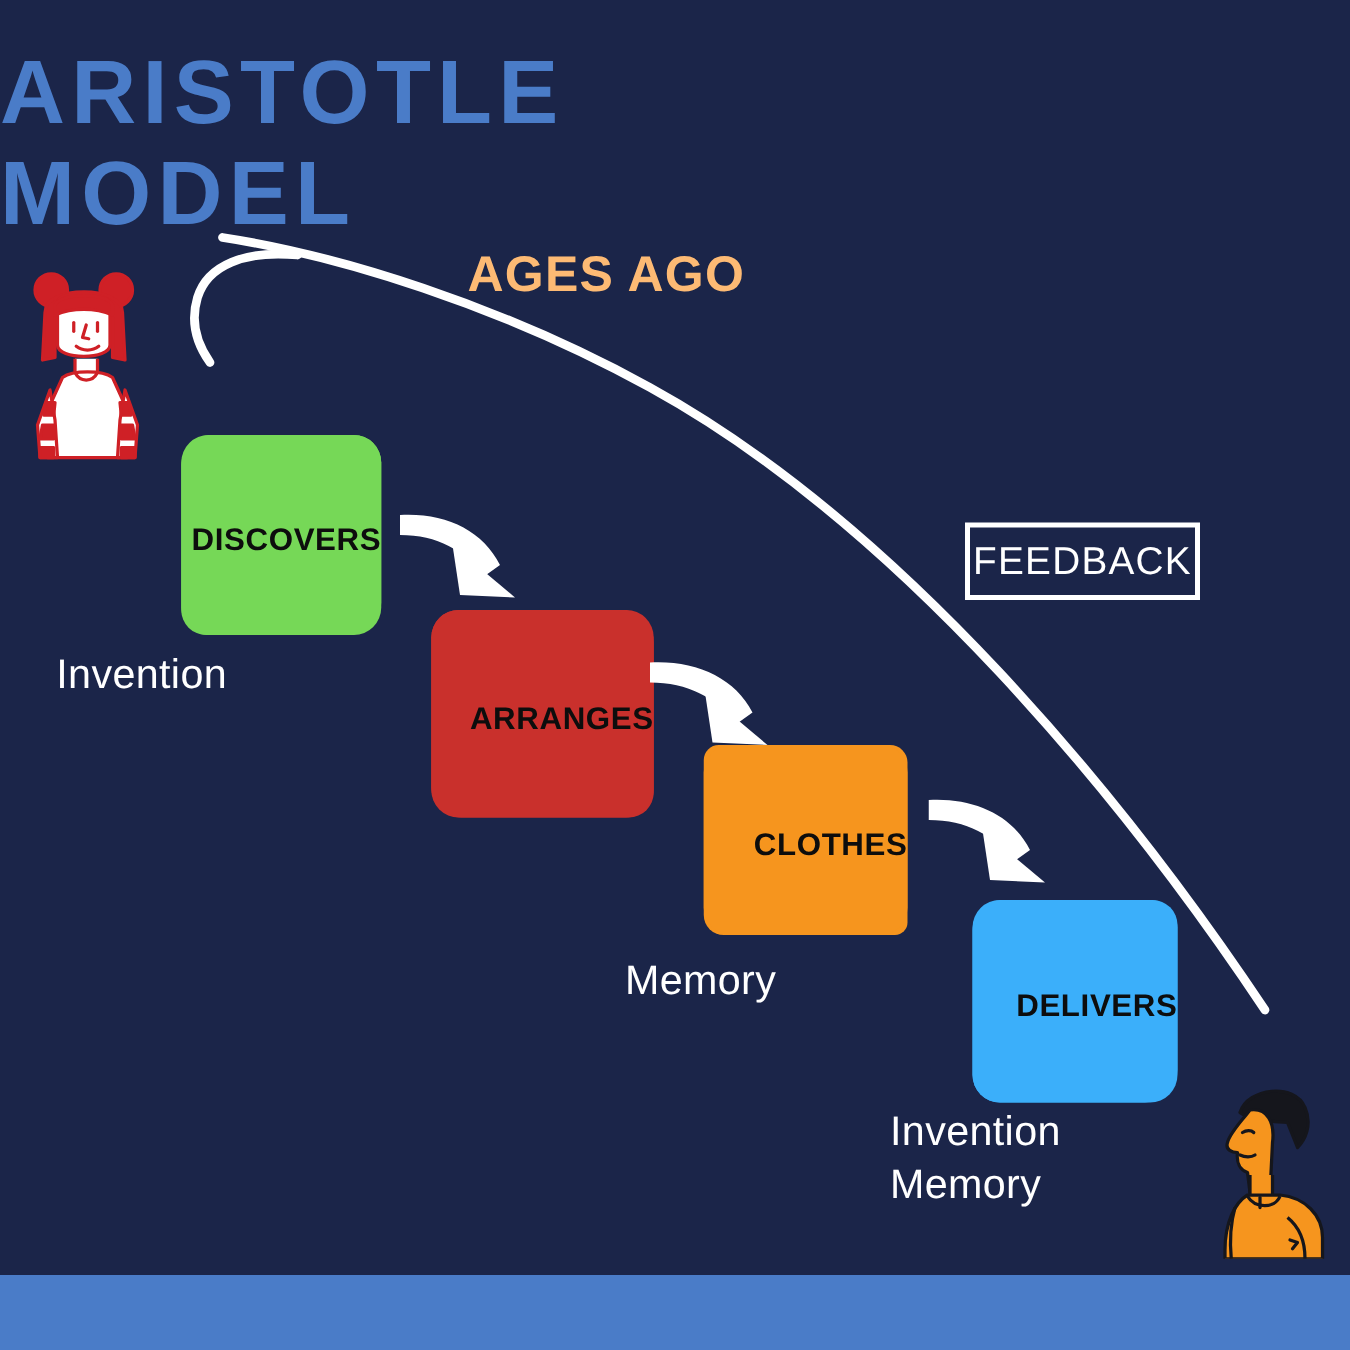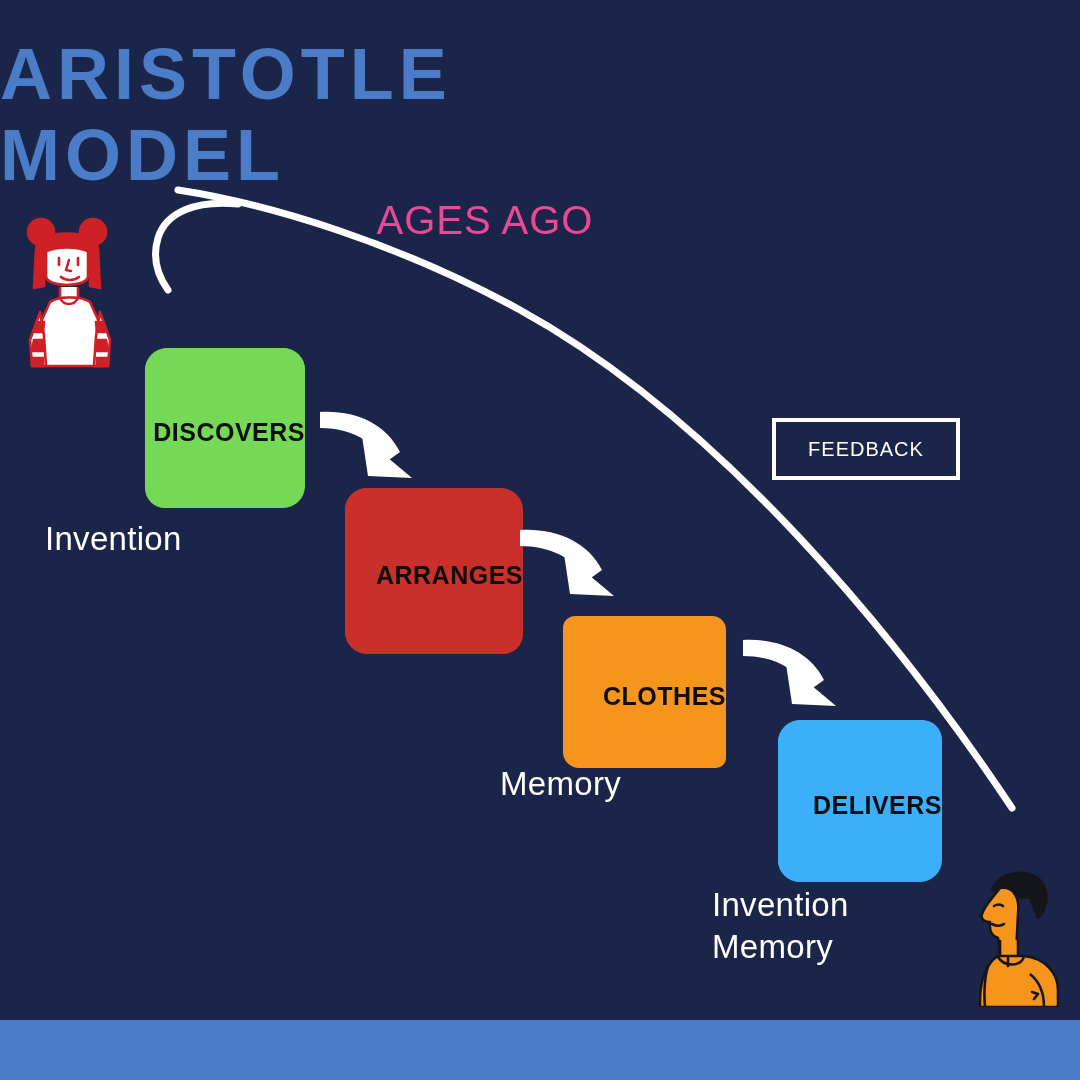--- a/index.html
+++ b/index.html
@@ -32,23 +32,23 @@
     line-height: 1.12;
   }
   #subtitle {
     position: absolute;
     left: 0;
     top: 198px;
     width: 1080px;
     text-align: center;
     padding-right: 110px;
     box-sizing: border-box;
-    color: #ec4899;
+    color: #fdba74;
     font-size: 40px;
-    font-weight: 400;
+    font-weight: 700;
     letter-spacing: 1px;
   }
 
   
   .stage-box {
     position: absolute;
     display: flex;
     align-items: center;
     justify-content: flex-end;
     color: #0d0d0d;
@@ -75,21 +75,21 @@
     left: 145px;  top: 348px;  width: 160px; height: 160px;
     background: #76d857;
     border-radius: 24px 22px 26px 20px;
   }
   #box-arranges {
     left: 345px;  top: 488px;  width: 178px; height: 166px;
     background: #c9302c;
     border-radius: 22px 26px 20px 24px;
   }
   #box-clothes {
-    left: 563px;  top: 616px;  width: 163px; height: 152px;
+    left: 563px;  top: 596px;  width: 163px; height: 152px;
     background: #f6951e;
     border-radius: 12px 14px 10px 16px;
     padding-left: 41px;
   }
   #box-delivers {
     left: 778px;  top: 720px;  width: 164px; height: 162px;
     background: #3baffa;
     border-radius: 24px 20px 26px 22px;
   }
 
@@ -116,21 +116,21 @@
     width: 188px;
     height: 62px;
     border: 4px solid #ffffff;
     display: flex;
     align-items: center;
     justify-content: center;
     box-sizing: border-box;
   }
   #feedback-label {
     color: #ffffff;
-    font-size: 20px;
+    font-size: 31px;
     font-weight: 500;
     letter-spacing: 1px;
   }
 
   
   .overlay {
     position: absolute;
     left: 0; top: 0;
     width: 1080px; height: 1080px;
     pointer-events: none;

